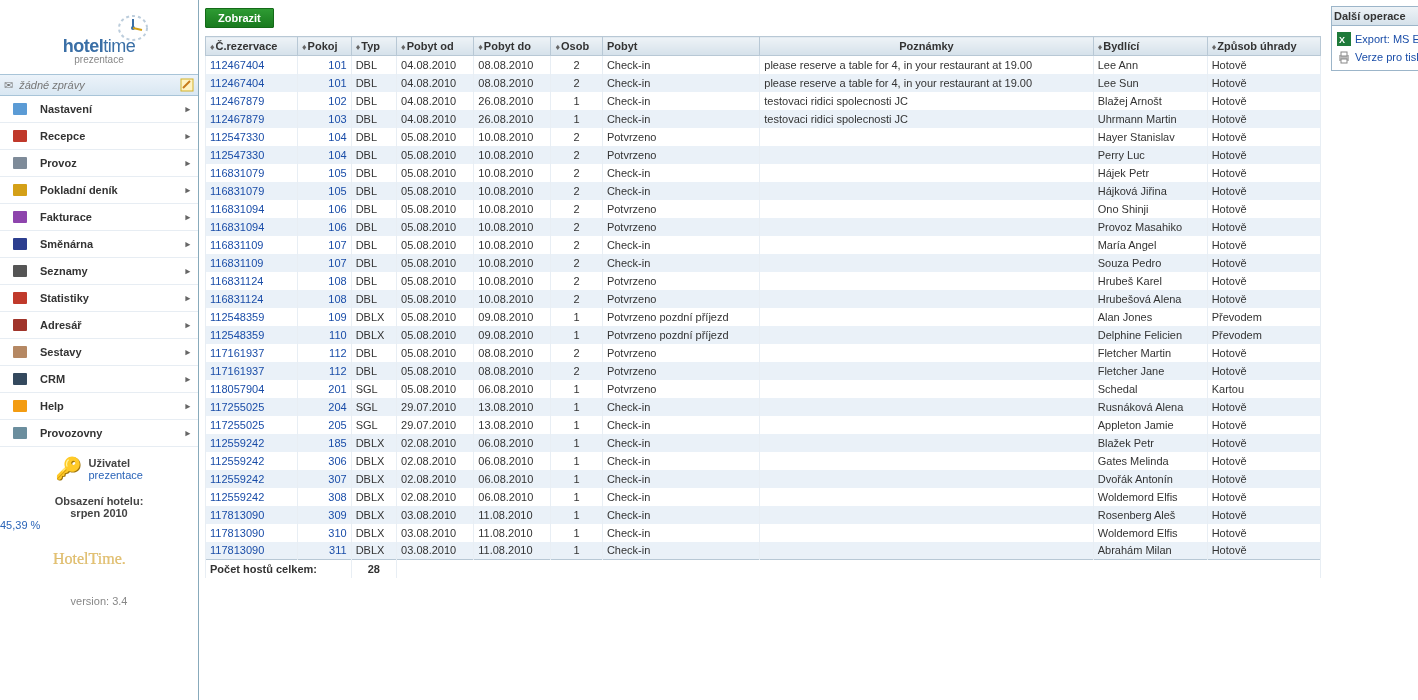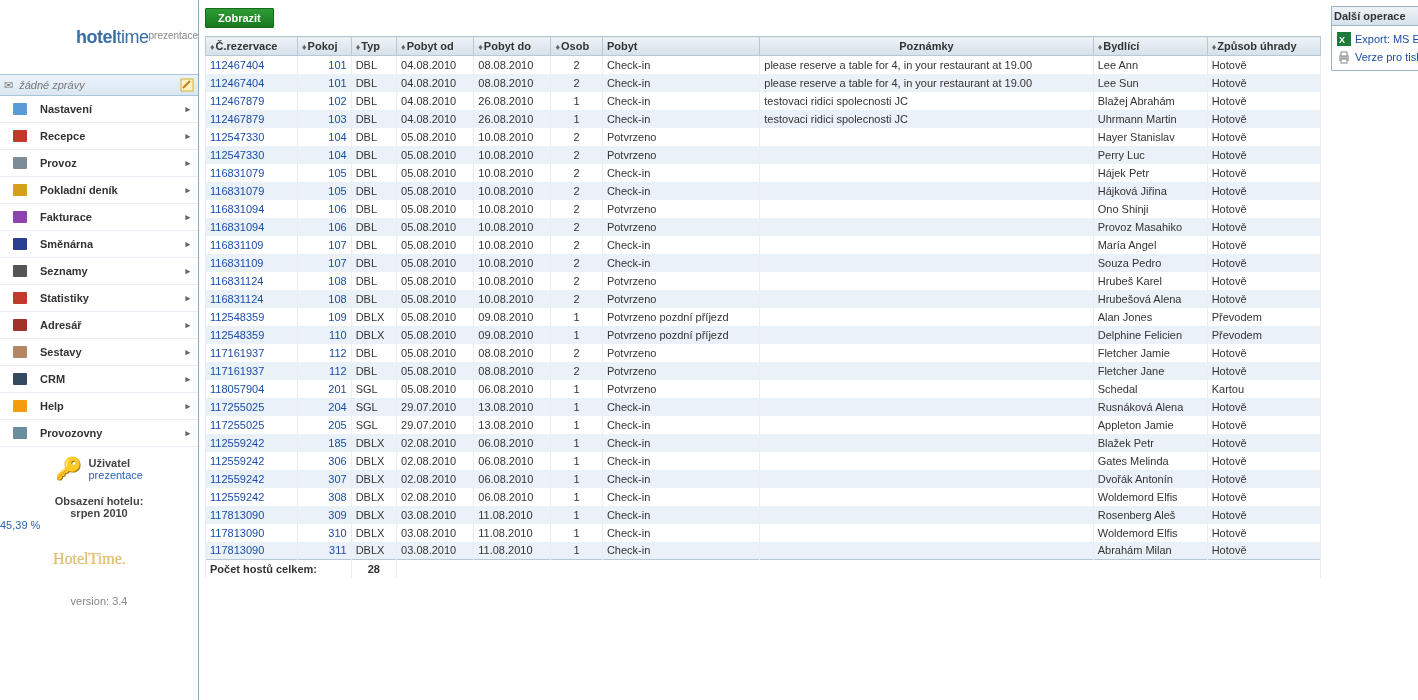--- a/index.html
+++ b/index.html
@@ -1,18 +1,18 @@
 <!DOCTYPE html>
 <html><head>
 <meta charset="utf-8">
 <style>
 html,body{margin:0;padding:0;font-family:Tahoma,Arial,sans-serif;font-size:11px;color:#333;background:#fff}
 body{display:flex;width:1418px;height:700px;overflow:hidden}
 .sidebar{width:198px;flex-shrink:0;border-right:1px solid #8ab;display:flex;flex-direction:column}
-.logo{height:74px;display:flex;align-items:center;justify-content:center;flex-direction:row}
+.logo{height:74px;display:flex;align-items:center;justify-content:center;flex-direction:column}
 .logo svg{margin-bottom:-8px}
 .logotype{font-size:18px;color:#3a6fa6;letter-spacing:-0.5px}
 .logotype b{font-weight:bold}
 .logo-sub{font-size:10px;color:#888;margin-top:-3px}
 .msgbar{height:20px;border-top:1px solid #a8c4d8;border-bottom:1px solid #a8c4d8;background:linear-gradient(#ecf3fa,#d9e7f2);display:flex;align-items:center;padding:0 4px;color:#777;font-style:italic}
 .msgbar .envelope{margin-right:6px;font-style:normal}
 .msgbar .edit{margin-left:auto;font-style:normal;display:inline-flex}
 .menu{}
 .menu-item{height:26px;display:flex;align-items:center;padding:0 8px 0 10px;border-bottom:1px solid #e7edf3;color:#333;font-weight:bold;cursor:pointer}
 .menu-item .icon{width:20px;height:14px;margin-right:10px;display:inline-flex;align-items:center;justify-content:center}
@@ -263,21 +263,21 @@
             </tr>
             <tr class="odd">
               <td><span class="link">112467879</span></td>
               <td class="cnum"><span class="link">102</span></td>
               <td>DBL</td>
               <td>04.08.2010</td>
               <td>26.08.2010</td>
               <td class="tnum">1</td>
               <td>Check-in</td>
               <td>testovaci ridici spolecnosti JC</td>
-              <td>Blažej Abrahám</td>
+              <td>Blažej Arnošt</td>
               <td>Hotově</td>
             </tr>
             <tr class="even">
               <td><span class="link">112467879</span></td>
               <td class="cnum"><span class="link">103</span></td>
               <td>DBL</td>
               <td>04.08.2010</td>
               <td>26.08.2010</td>
               <td class="tnum">1</td>
               <td>Check-in</td>
@@ -431,21 +431,21 @@
             </tr>
             <tr class="odd">
               <td><span class="link">117161937</span></td>
               <td class="cnum"><span class="link">112</span></td>
               <td>DBL</td>
               <td>05.08.2010</td>
               <td>08.08.2010</td>
               <td class="tnum">2</td>
               <td>Potvrzeno</td>
               <td></td>
-              <td>Fletcher Jamie</td>
+              <td>Fletcher Martin</td>
               <td>Hotově</td>
             </tr>
             <tr class="even">
               <td><span class="link">117161937</span></td>
               <td class="cnum"><span class="link">112</span></td>
               <td>DBL</td>
               <td>05.08.2010</td>
               <td>08.08.2010</td>
               <td class="tnum">2</td>
               <td>Potvrzeno</td>

